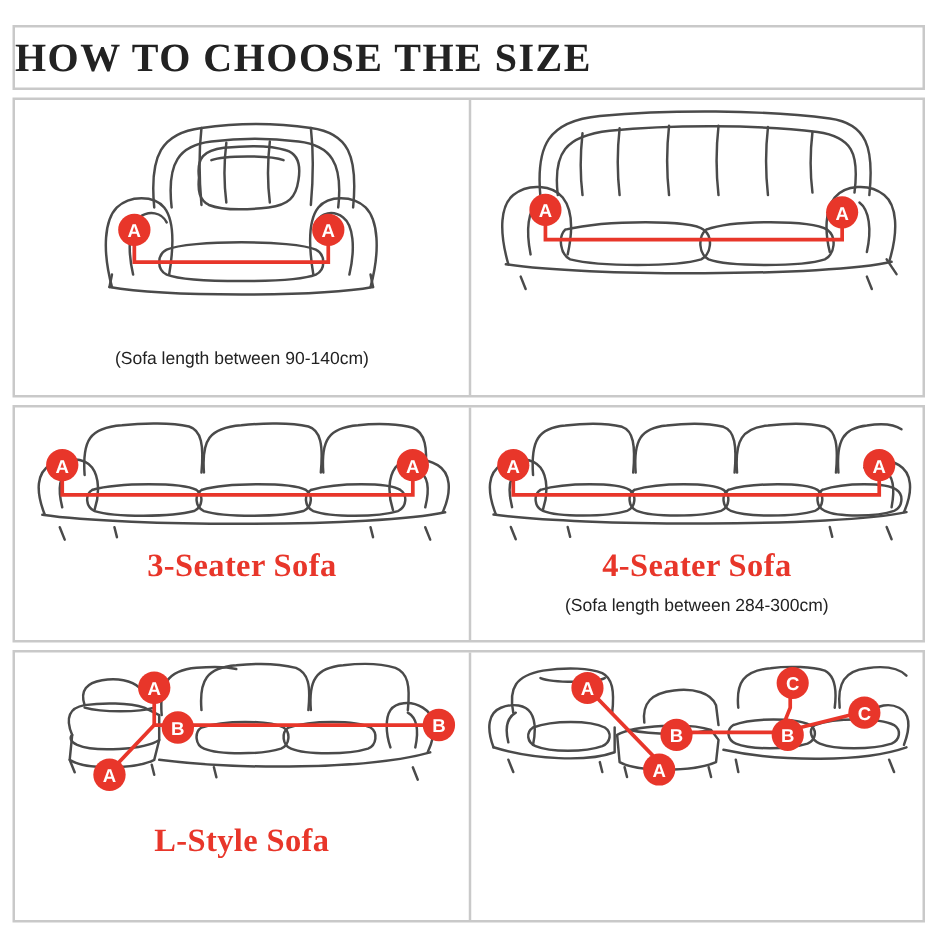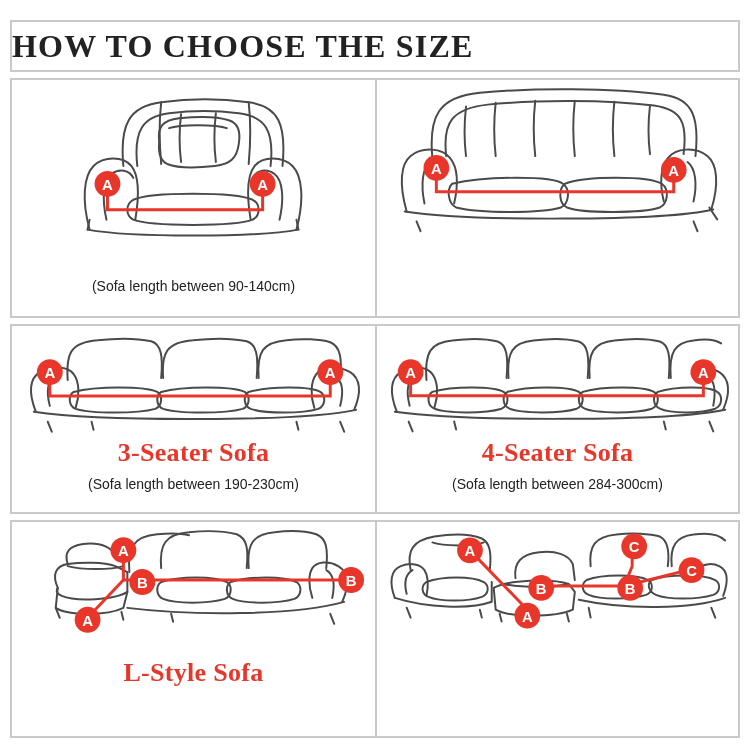--- a/index.html
+++ b/index.html
@@ -205,21 +205,20 @@
             </g>
             <g>
               <circle cx="38" cy="46" r="13" fill="#e8362a"></circle>
               <text x="38" y="52" text-anchor="middle" fill="#fff" font-family="Liberation Sans, sans-serif" font-size="15" font-weight="bold">A</text>
               <circle cx="320" cy="46" r="13" fill="#e8362a"></circle>
               <text x="320" y="52" text-anchor="middle" fill="#fff" font-family="Liberation Sans, sans-serif" font-size="15" font-weight="bold">A</text>
             </g>
           </svg>
         </div>
         <div class="label">3-Seater Sofa</div>
-        <div class="sublabel">(Sofa length between 190-230cm)</div>
       </div>
 
       <div class="cell">
         <div class="art">
           <svg viewBox="0 0 365 112" preserveAspectRatio="xMidYMid meet">
             <g fill="none" stroke="#4a4a4a" stroke-width="2" stroke-linejoin="round" stroke-linecap="round">
               <path d="M50 54 C48 26 54 16 76 14 C92 12 110 12 122 15 C131 18 133 30 131 52"></path>
               <path d="M133 52 C131 26 137 16 158 14 C174 12 192 12 204 15 C213 18 215 30 213 52"></path>
               <path d="M215 52 C213 26 219 16 240 14 C256 12 274 12 286 15 C295 18 297 30 295 52"></path>
               <path d="M297 52 C295 26 301 16 320 14 C332 12 342 13 348 17"></path>

